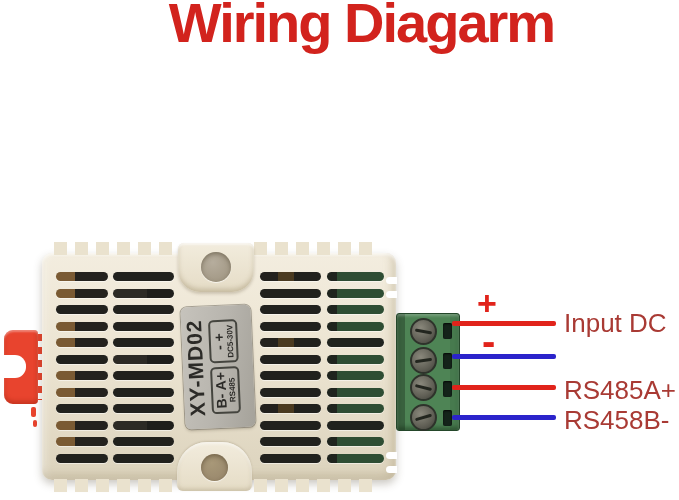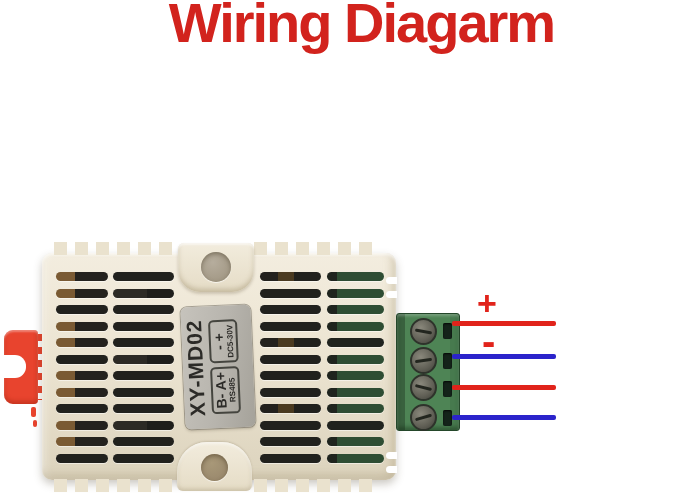--- a/index.html
+++ b/index.html
@@ -225,14 +225,17 @@
   </div>
 
   <div class="wire w0"></div>
   <div class="wire w1"></div>
   <div class="wire w2"></div>
   <div class="wire w3"></div>
 
   <div class="pol p0">+</div>
   <div class="pol p1">-</div>
 
+  <div class="wlabel l0">Input DC</div>
+  <div class="wlabel l2">RS485A+</div>
+  <div class="wlabel l3">RS458B-</div>
 
 </div>
 
 </body></html>

